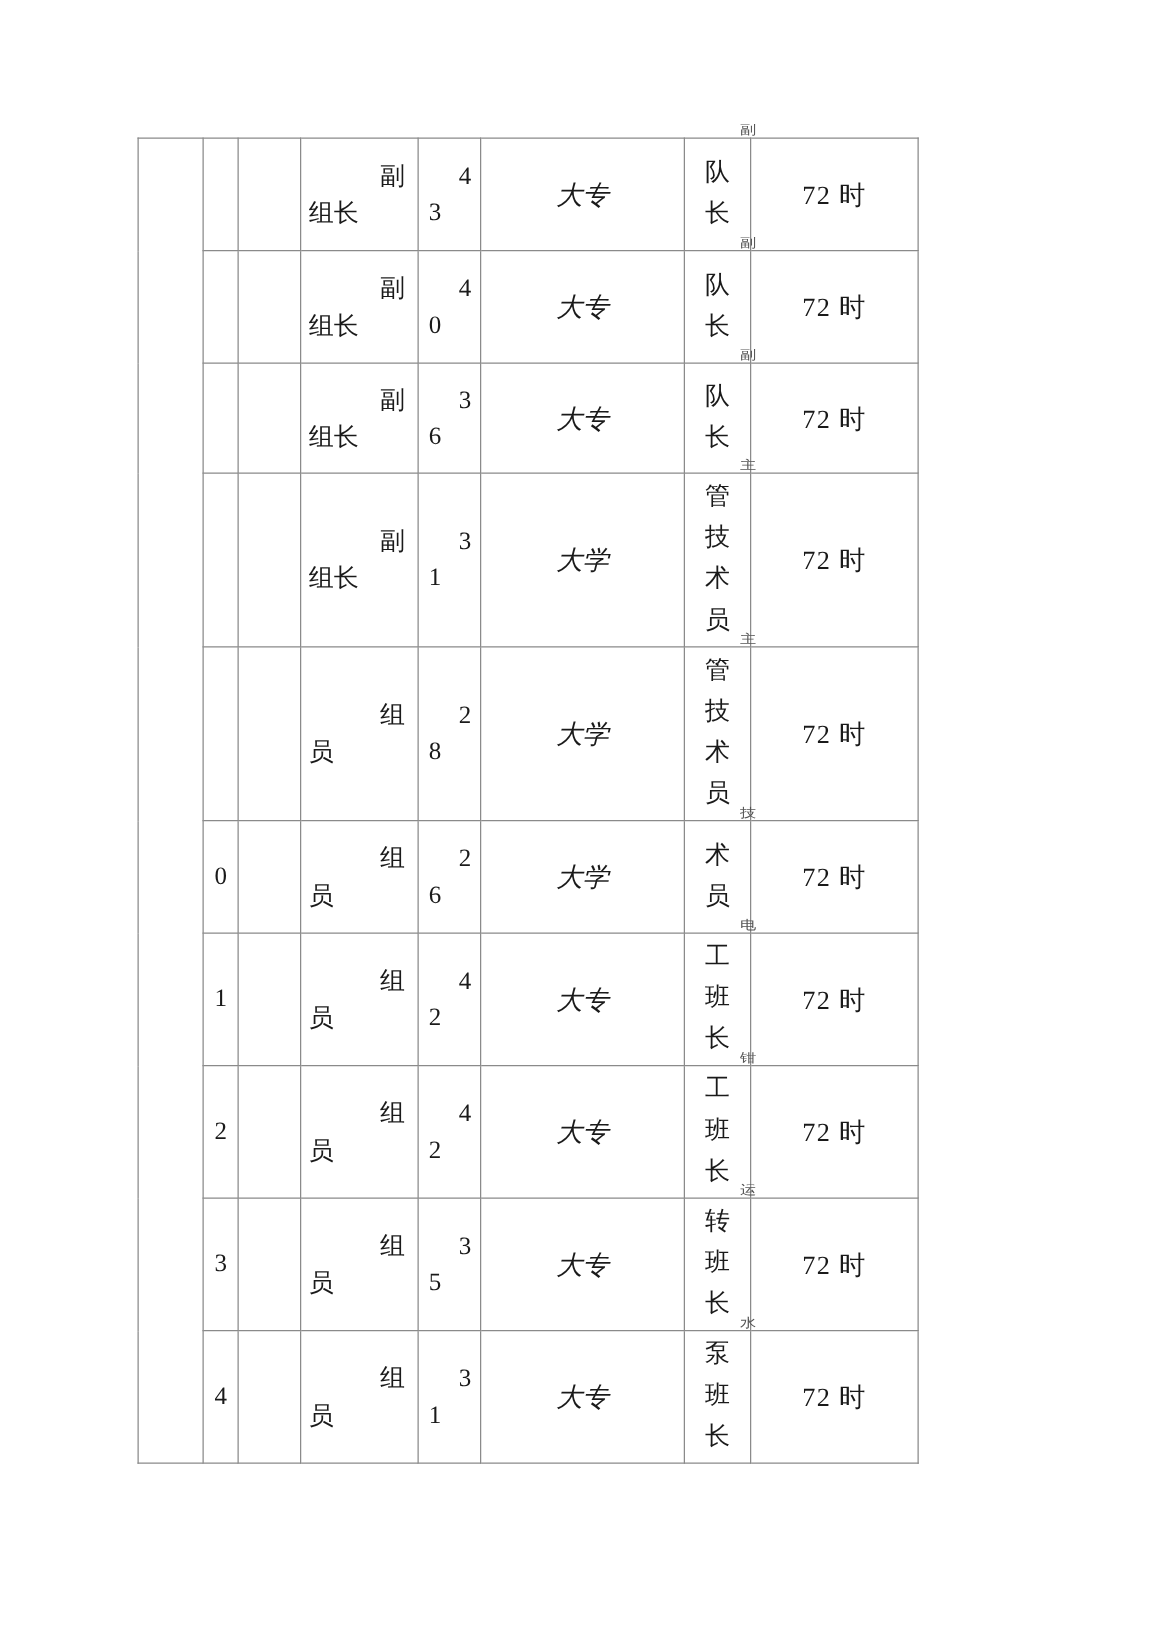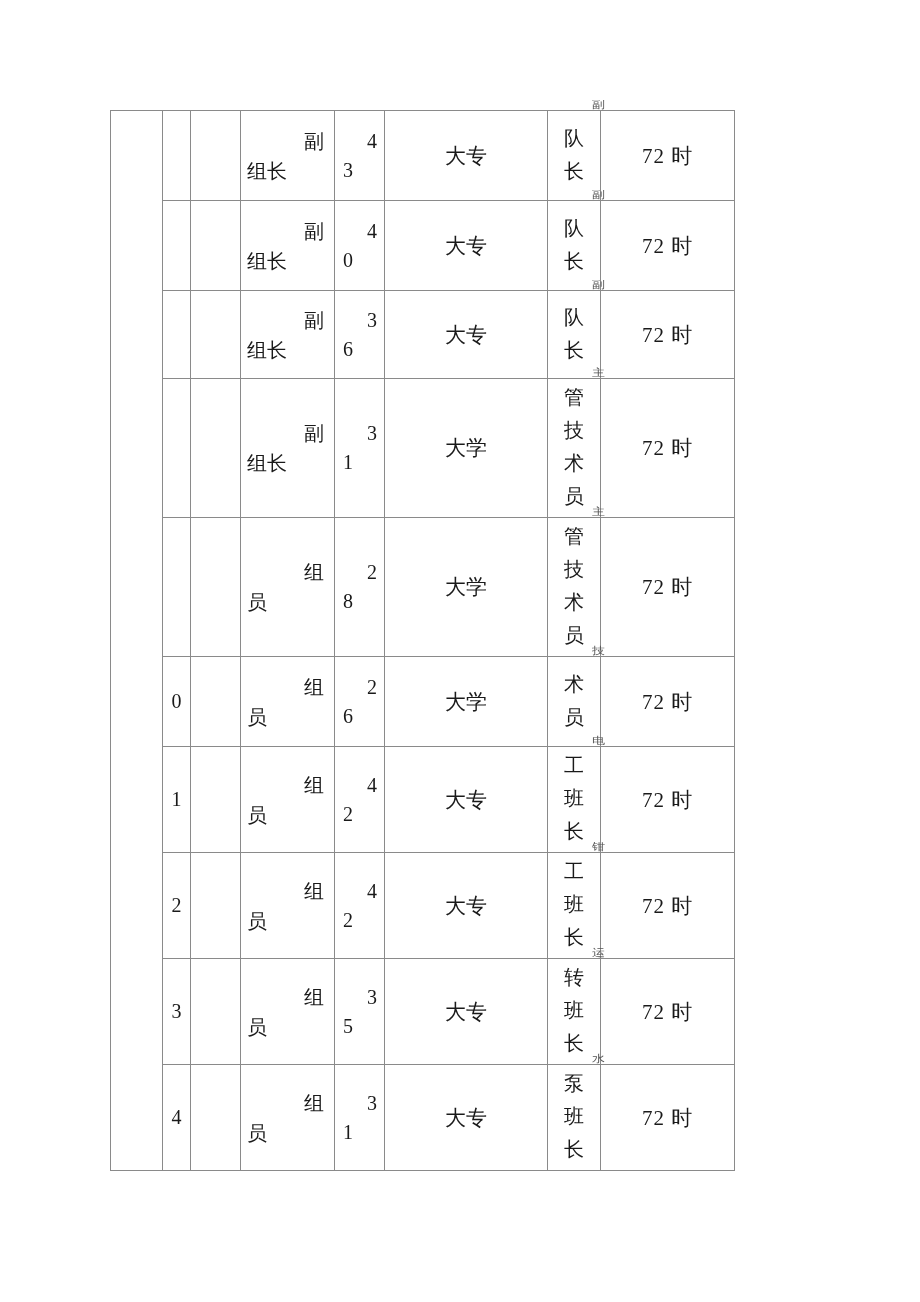--- a/index.html
+++ b/index.html
@@ -89,20 +89,21 @@
     text-align: right;
   }
   .age-l1 { display: block; text-align: right; padding-right: 1px; }
   .age-l2 { display: block; text-align: left; padding-left: 2px; }
 
   
   .edu-wrap {
     font-size: 21px;
     line-height: 28px;
     text-align: center;
+    font-style: italic;
   }
 
   
   .title-cell { overflow: visible; }
   .title-wrap {
     font-size: 20px;
     line-height: 33px;
     text-align: center;
     padding: 2px 0 4px 0;
   }

